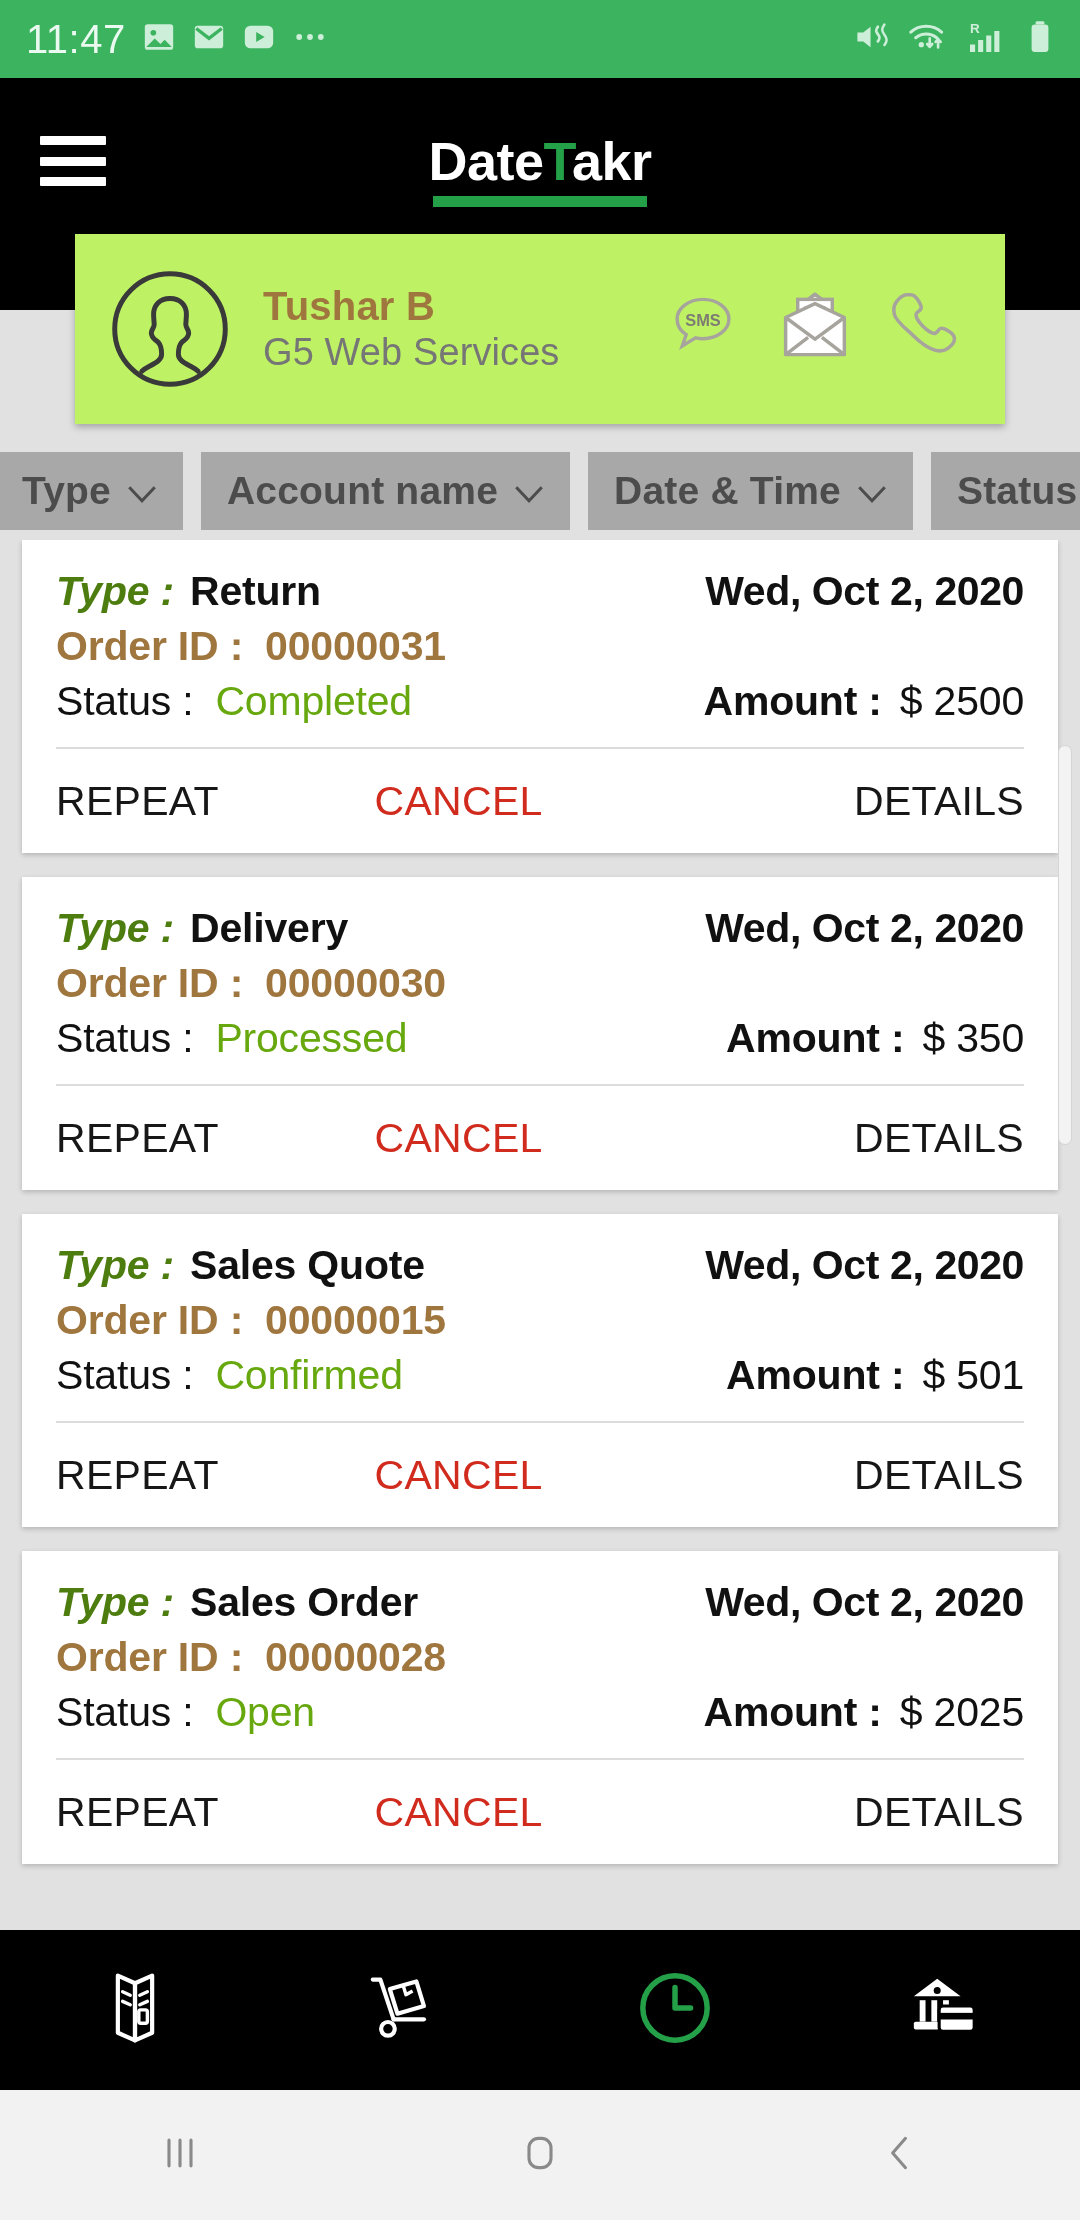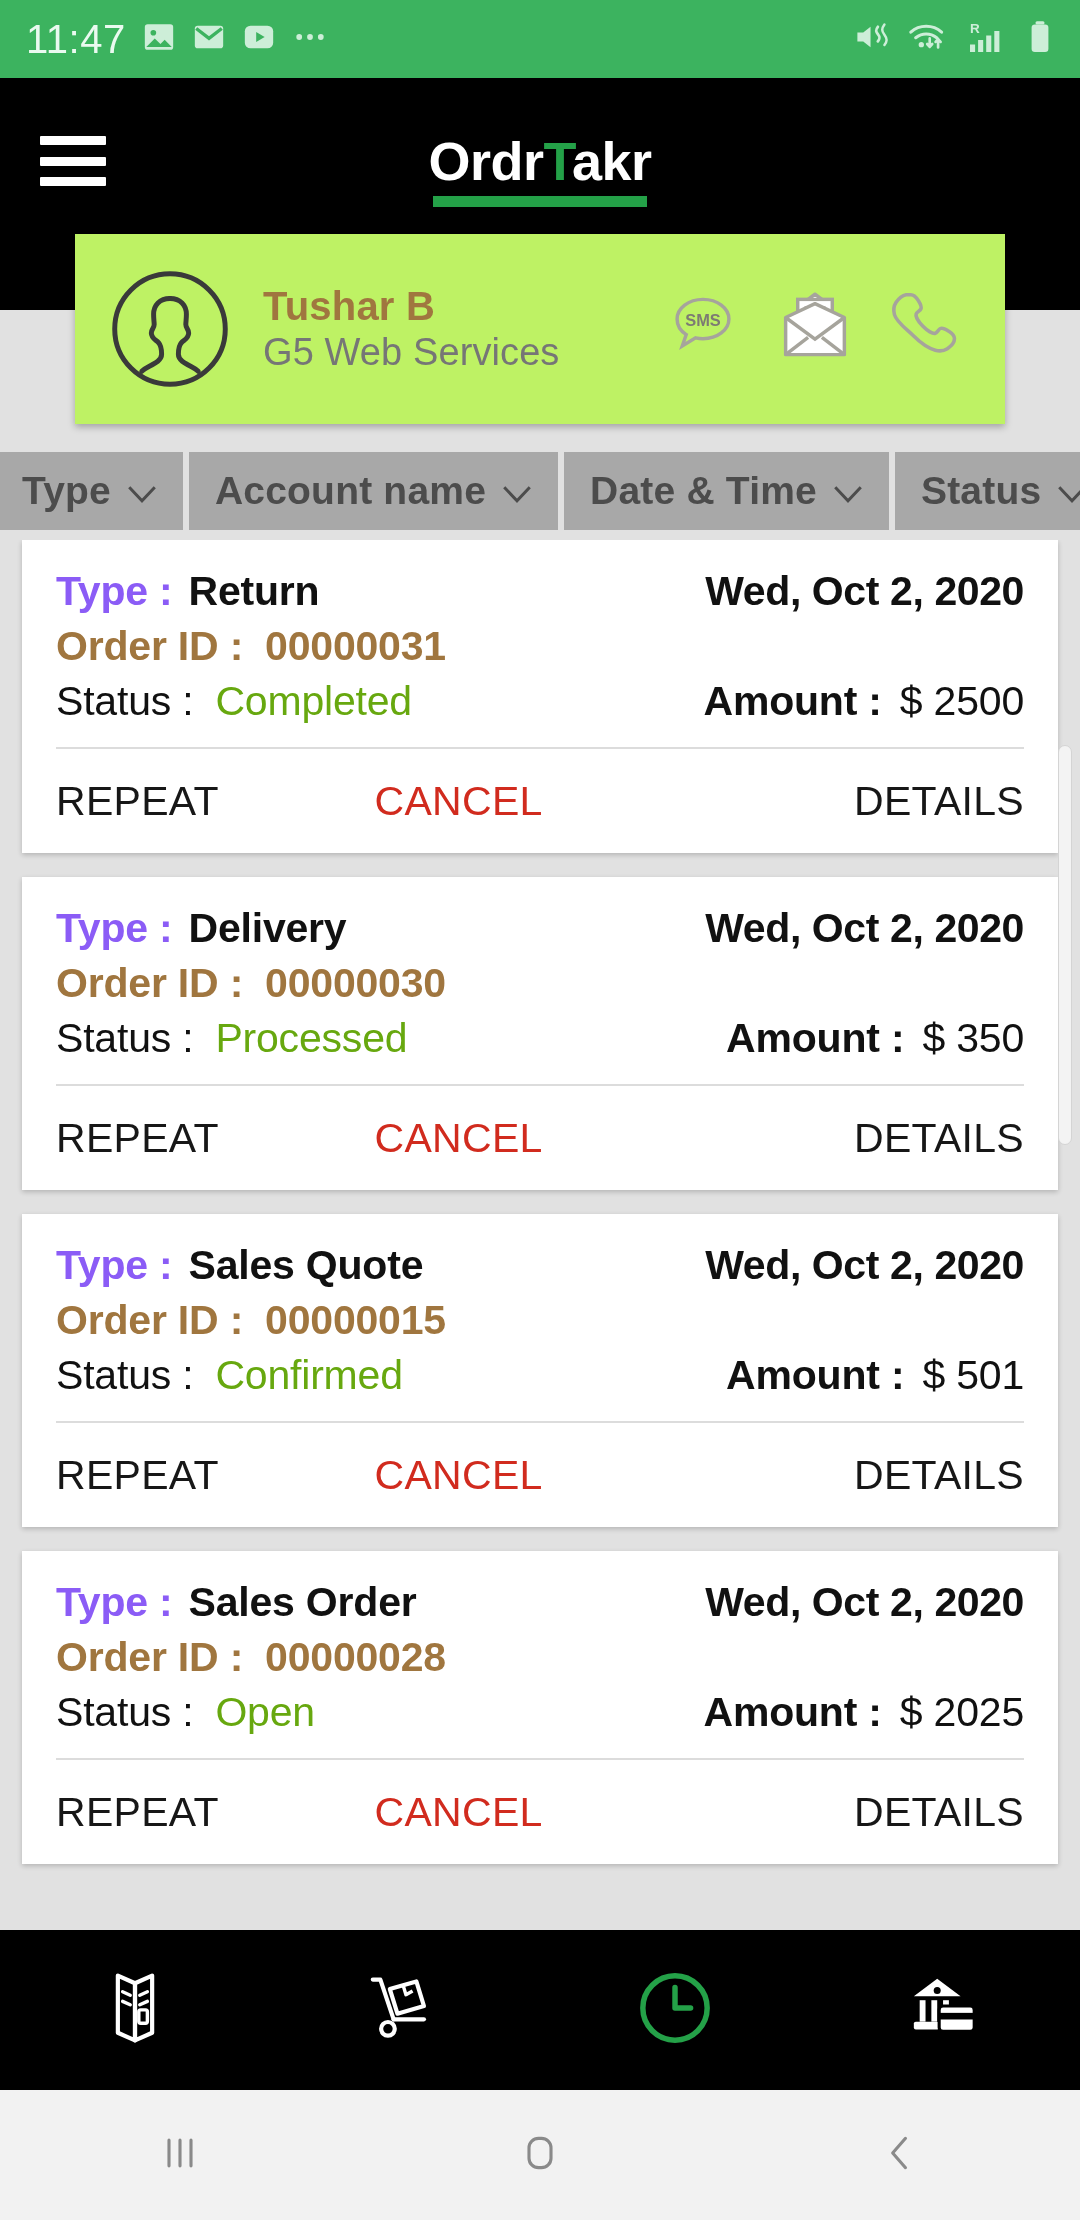--- a/index.html
+++ b/index.html
@@ -55,42 +55,42 @@
   }
   .profile-company{
     font-size:38px; color:#767676; line-height:1.18; letter-spacing:.1px;
   }
   .profile-actions{ margin-left:auto; display:flex; align-items:center; gap:34px; padding-right:6px; }
   .act-ico{ display:block; }
 
   
   .filterbar{
     position:absolute; top:452px; left:0; width:1080px; height:78px;
-    display:flex; gap:6px; overflow:hidden;
+    display:flex; gap:18px; overflow:hidden;
   }
   .chip{
     background:#a8a8a8; display:flex; align-items:center; gap:16px;
     padding:0 26px; height:78px; white-space:nowrap;
     font-size:39px; font-weight:700; color:#4c4c4c; letter-spacing:.2px;
   }
   .chip:first-child{ padding-left:22px; }
   .chev{ display:block; flex:0 0 auto; }
 
   
   .list{
     position:absolute; top:540px; left:0; width:1080px; height:1362px;
     overflow:hidden;
   }
   .card{
     background:#ffffff; margin:0 22px 24px 22px; padding:28px 34px 0 34px;
     box-shadow:0 2px 5px rgba(0,0,0,.2);
   }
   .row{ display:flex; align-items:baseline; }
   .row + .row{ margin-top:8px; }
-  .lbl{ font-size:41px; font-weight:700; color:#8b5cf6; letter-spacing:-.2px; }
+  .lbl{ font-size:41px; font-weight:700; color:#4d7c0f; letter-spacing:-.2px;font-style:italic; }
   .val{ font-size:41px; font-weight:700; color:#111; margin-left:16px; letter-spacing:-.2px; }
   .lbl-order{ font-size:41px; font-weight:700; color:#a0763f; letter-spacing:-.2px; }
   .val-order{ font-size:41px; font-weight:700; color:#a0763f; margin-left:22px; letter-spacing:-.2px; }
   .lbl-status{ font-size:41px; font-weight:400; color:#111; letter-spacing:-.2px; }
   .val-status{ font-size:41px; font-weight:400; color:#67a80f; margin-left:22px; letter-spacing:-.2px; }
   .date{ margin-left:auto; font-size:41px; font-weight:700; color:#111; letter-spacing:-.4px; }
   .amt-wrap{ margin-left:auto; display:flex; align-items:baseline; }
   .amt-lbl{ font-size:41px; font-weight:700; color:#111; letter-spacing:-.2px; }
   .amt-val{ font-size:41px; font-weight:400; color:#111; margin-left:18px; letter-spacing:-.2px; }
   .divider{ height:2px; background:#dcdcdc; margin:22px 0 0 0; }
@@ -186,21 +186,21 @@
     </span>
   </div>
 </div>
 
 <div class="appheader">
   <div class="hamburger">
     <span></span>
     <span></span>
     <span></span>
   </div>
-  <div class="logo"><span>Ordr</span><span class="t-green">T</span><span>akr</span></div>
+  <div class="logo"><span>Date</span><span class="t-green">T</span><span>akr</span></div>
   <div class="logo-underline"></div>
 </div>
 
 <div class="profile-card">
   <span class="avatar">
     <svg width="122" height="122" viewBox="0 0 64 64">
       <circle cx="32" cy="32" r="29" fill="none" stroke="#3a3a3a" stroke-width="2.6"></circle>
       <path d="M32 16c-5.4 0-8.6 3.4-8.6 8.3 0 2.6.3 4 .3 5.4 0 1.9-1.5 2.3-1.5 4.4 0 2.8 2.4 3.6 3.8 5.1 1.5 1.7 1.6 3.8 1.6 6.1 0 3-3.2 4.6-6.4 6.2-1.6.8-3 1.7-4 2.7" fill="none" stroke="#3a3a3a" stroke-width="2.6" stroke-linecap="round"></path>
       <path d="M32 16c5.4 0 8.6 3.4 8.6 8.3 0 2.6-.3 4-.3 5.4 0 1.9 1.5 2.3 1.5 4.4 0 2.8-2.4 3.6-3.8 5.1-1.5 1.7-1.6 3.8-1.6 6.1 0 3 3.2 4.6 6.4 6.2 1.6.8 3 1.7 4 2.7" fill="none" stroke="#3a3a3a" stroke-width="2.6" stroke-linecap="round"></path>
     </svg>

